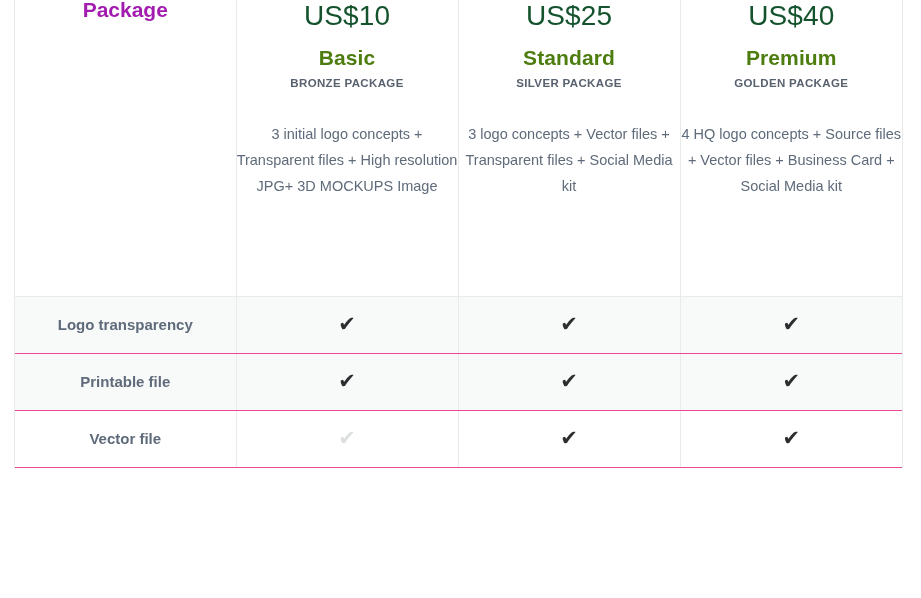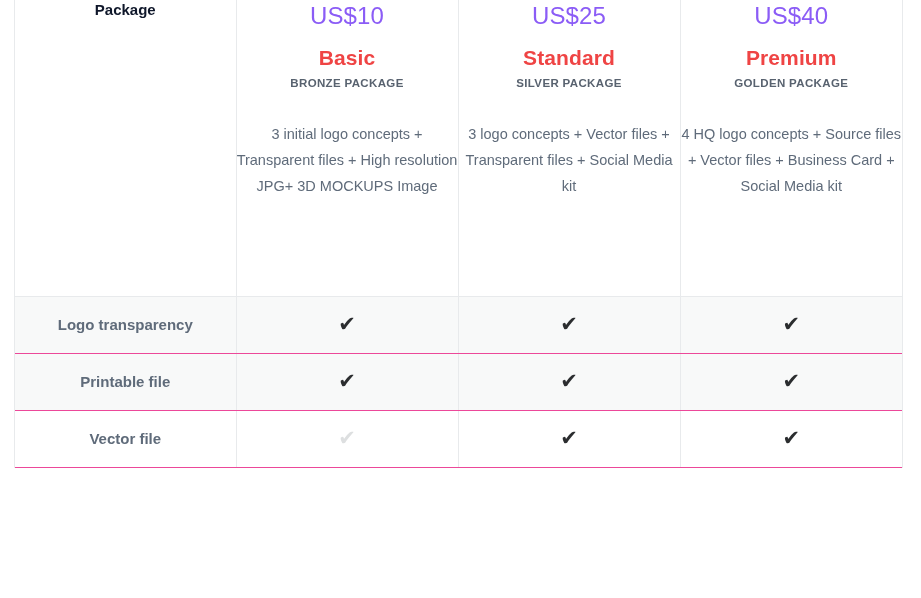--- a/index.html
+++ b/index.html
@@ -42,41 +42,41 @@
     background: #ffffff;
   }
   tr.header-row > * + * {
     border-left: 1px solid #e8eaec;
   }
 
   .header-feature-cell {
     padding: 31px 0 0 19px;
   }
   .header-feature-label {
-    font-size: 15px;
-    color: #0f172a;
+    font-size: 21px;
+    color: #a21caf;
     line-height: 20px;
   }
 
   .header-pkg-cell {
     padding: 22px 18px 30px 19px;
     height: 296px;
     box-sizing: border-box;
   }
   .pkg-price {
-    font-size: 24px;
+    font-size: 28px;
     font-weight: 400;
-    color: #8b5cf6;
+    color: #14532d;
     line-height: 32px;
     letter-spacing: 0.1px;
   }
   .pkg-tier {
     font-size: 21px;
     font-weight: bold;
-    color: #ef4444;
+    color: #4d7c0f;
     line-height: 28px;
     margin-top: 12px;
     letter-spacing: 0.1px;
   }
   .pkg-kicker {
     font-size: 11.5px;
     font-weight: bold;
     color: #58626f;
     line-height: 16px;
     margin-top: 3px;

